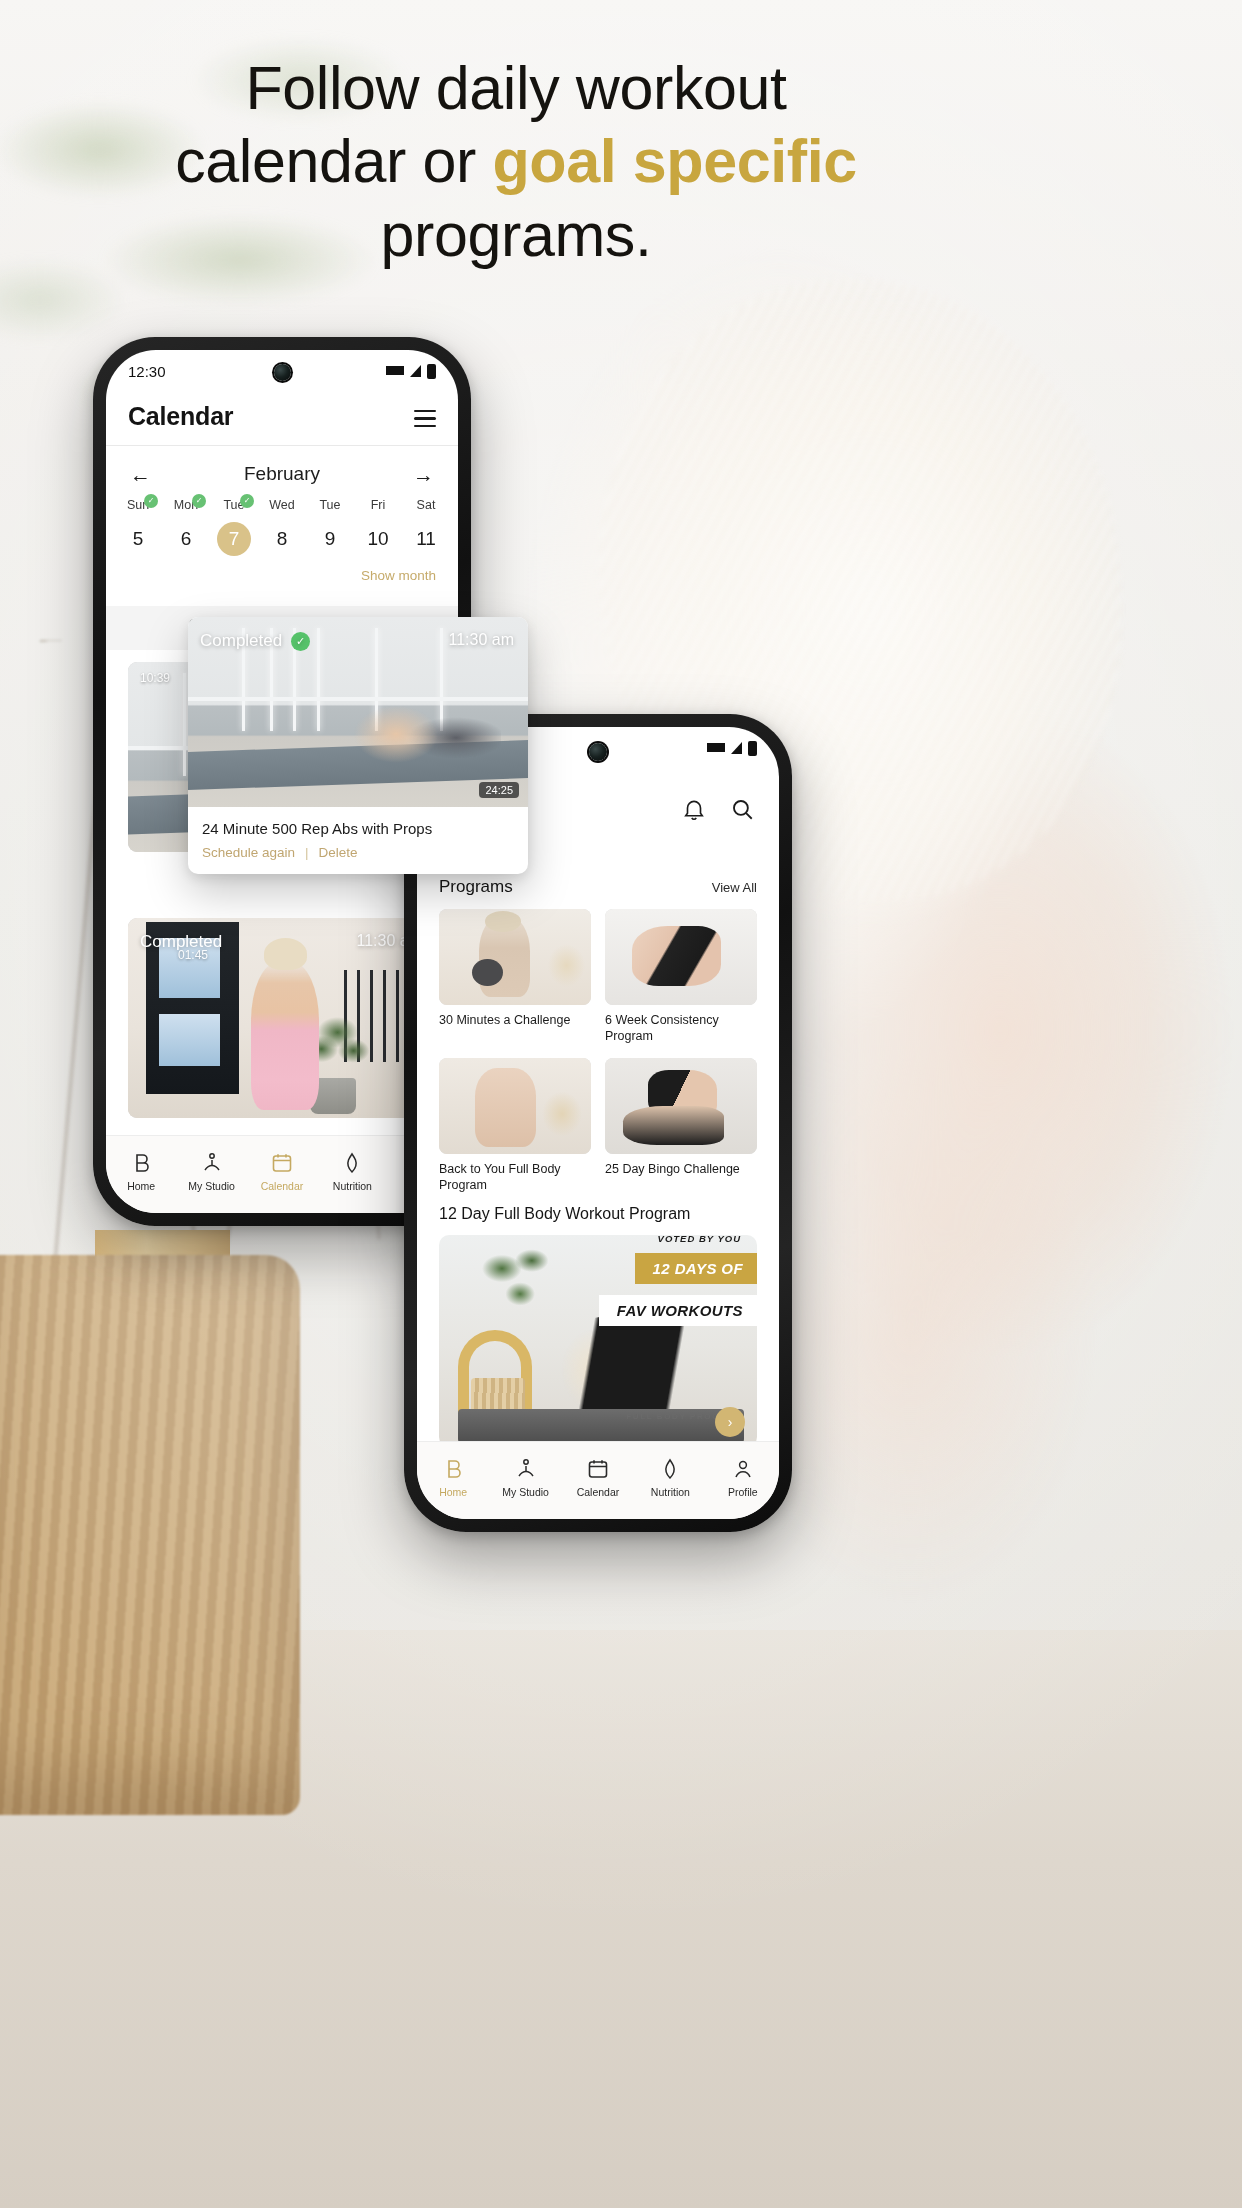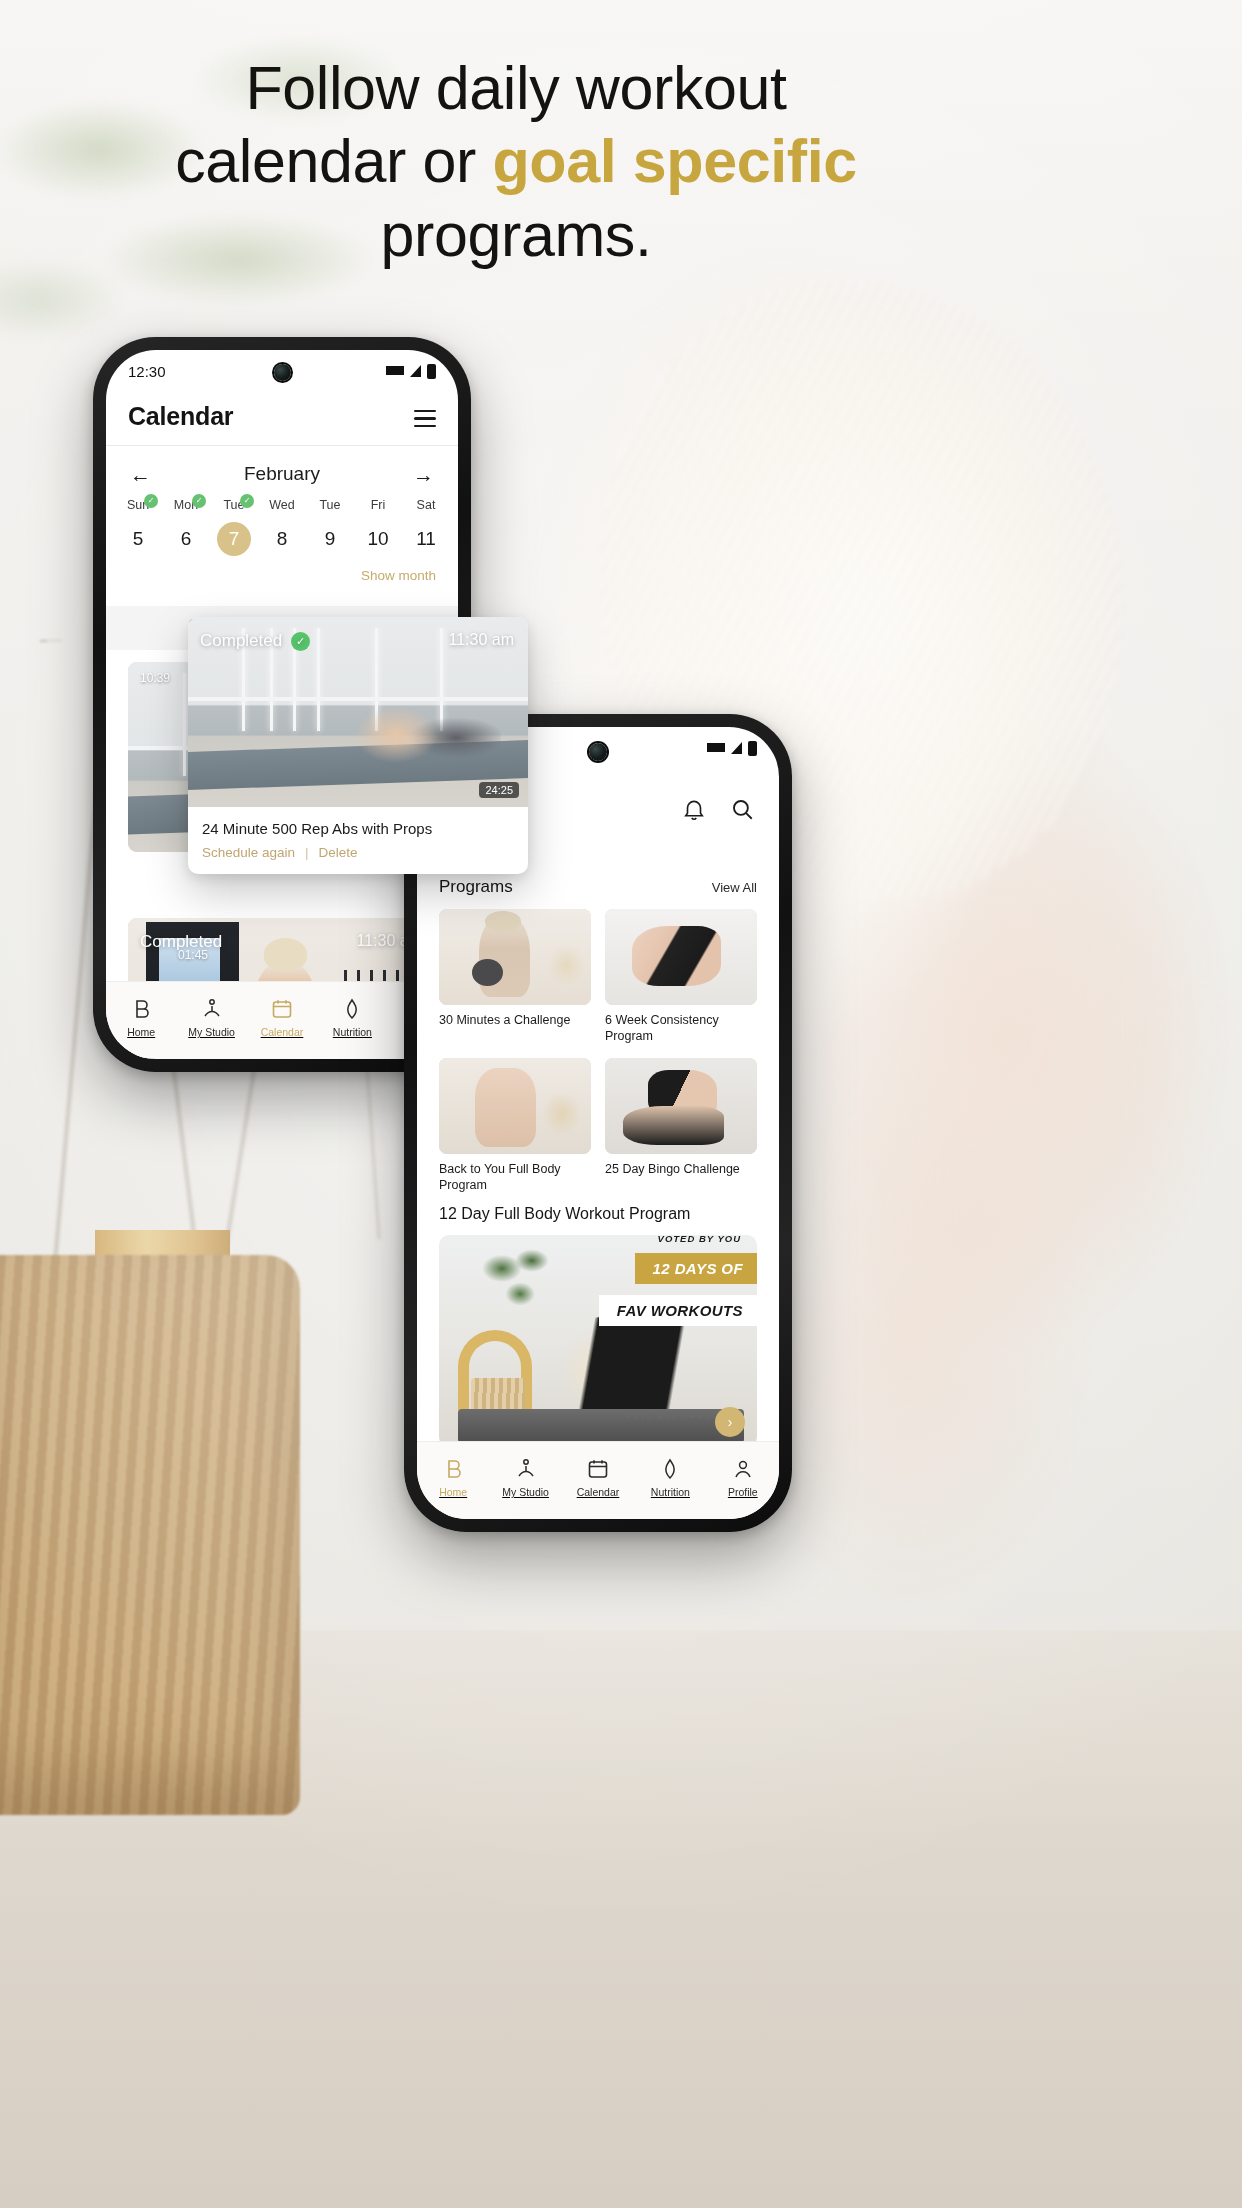--- a/index.html
+++ b/index.html
@@ -112,21 +112,21 @@
     border-radius:50px; background:#fff; overflow:hidden;
   }
   .punch {
     position:absolute; border-radius:50%;
     background:radial-gradient(circle at 36% 34%, #3b4a4a 0%, #16201f 48%, #060808 100%);
     box-shadow:0 0 0 2px #0b0b0b;
     z-index:40;
   }
 
   
-  #phone1 { left:93px; top:337px; width:378px; height:735px; }
+  #phone1 { left:93px; top:337px; width:378px; height:889px; }
   
   #phone2 { left:404px; top:702px; width:388px; height:818px;margin-top:12px; }
 
   
   .statusbar {
     position:absolute; left:0; top:0; width:100%; height:42px;
     display:flex; align-items:center; justify-content:space-between;
     padding:0 22px; font-size:15px; color:#111; font-weight:500;
   }
   .sb-icons { display:flex; align-items:center; gap:6px; }
@@ -284,21 +284,21 @@
     background:#e8dcc3; border-radius:50% 50% 40% 40%;
   }
 
   
   .tabbar {
     position:absolute; left:0; bottom:0; width:100%; height:78px;
     background:#fbfaf9; border-top:1px solid #ededed;
     display:flex; align-items:center; justify-content:space-around;
     padding-bottom:6px;
   }
-  .tab { display:flex; flex-direction:column; align-items:center; gap:5px; width:20%;text-decoration:underline; }
+  .tab { display:flex; flex-direction:column; align-items:center; gap:5px; width:20%; }
   .tab .tl { font-size:10.5px; color:#2a2a2a; }
   .tab.active .tl { color:#c5a961; }
   .tabicon { width:24px; height:24px; position:relative; }
   .tabicon svg { width:100%; height:100%; display:block; }
 
   
   .p2-topbar {
     position:absolute; left:0; top:56px; width:100%; height:52px;
     display:flex; align-items:center; justify-content:flex-end; gap:22px;
     padding-right:24px;

